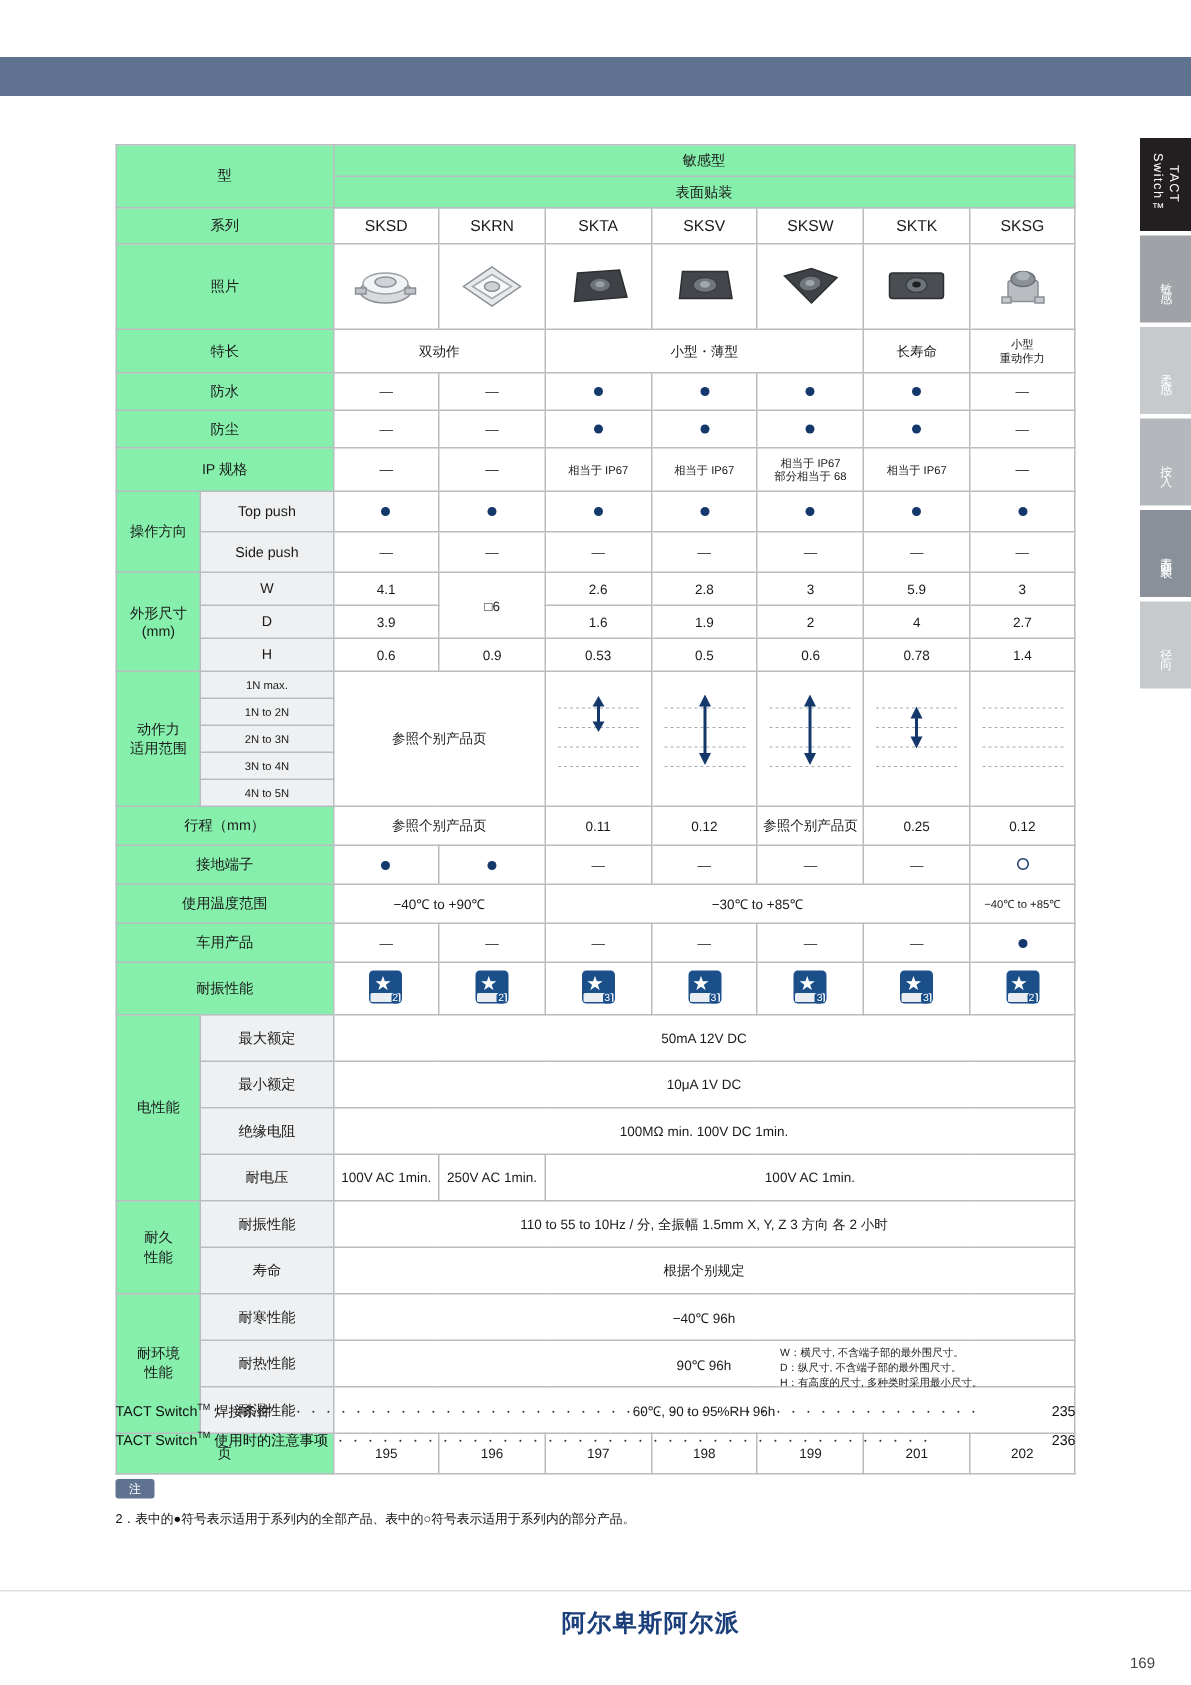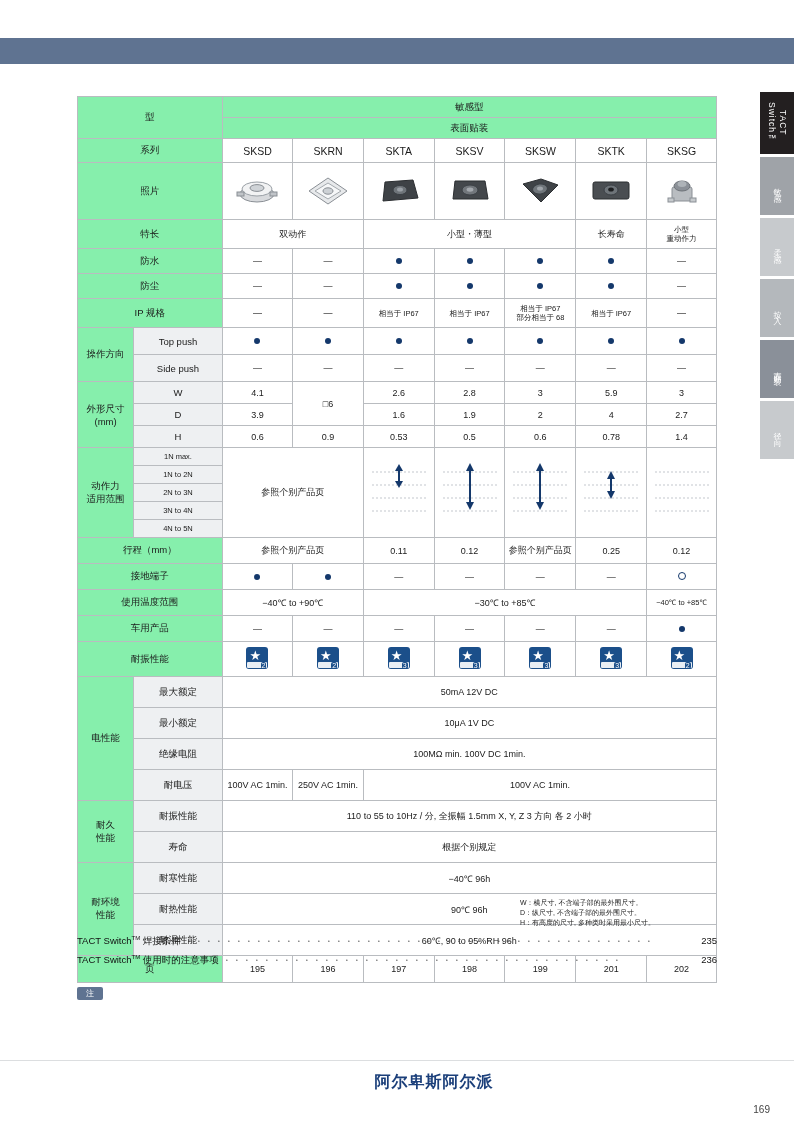--- a/index.html
+++ b/index.html
@@ -506,18 +506,19 @@
   <div class="row">
     <span class="t"><span>TACT Switch</span><sup>TM</sup> <span>使用时的注意事项</span></span>
     <span class="dots">・・・・・・・・・・・・・・・・・・・・・・・・・・・・・・・・・・・・・・・・</span>
     <span class="pg">236</span>
   </div>
 </div>
 
 <div class="notebox">
   <span class="notetag">注</span>
   <div class="notelines">
+    <div>2．表中的●符号表示适用于系列内的全部产品、表中的○符号表示适用于系列内的部分产品。</div>
   </div>
 </div>
 
 <div class="footerline"></div>
 <div class="brand">阿尔卑斯阿尔派</div>
 <div class="pageno">169</div>
 
 </body></html>

